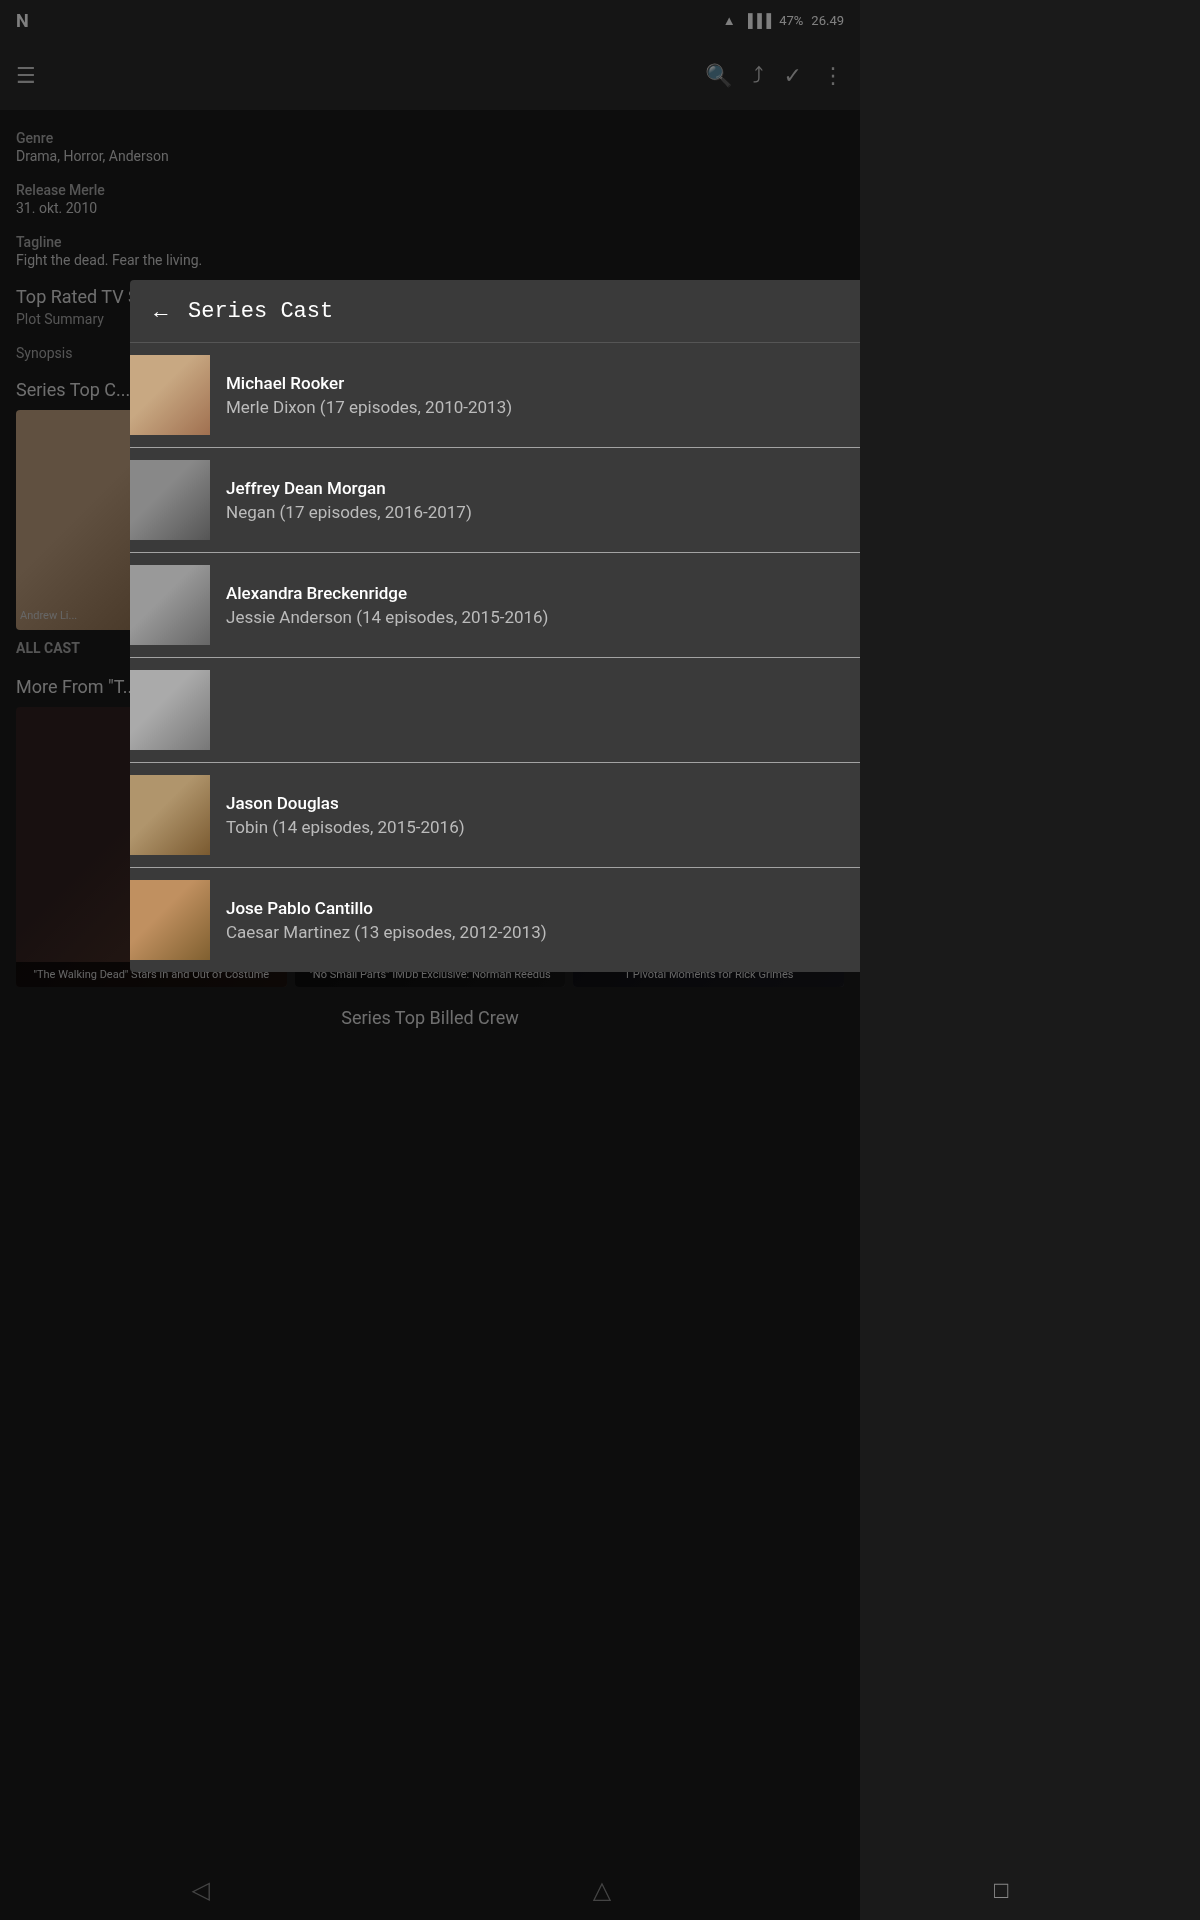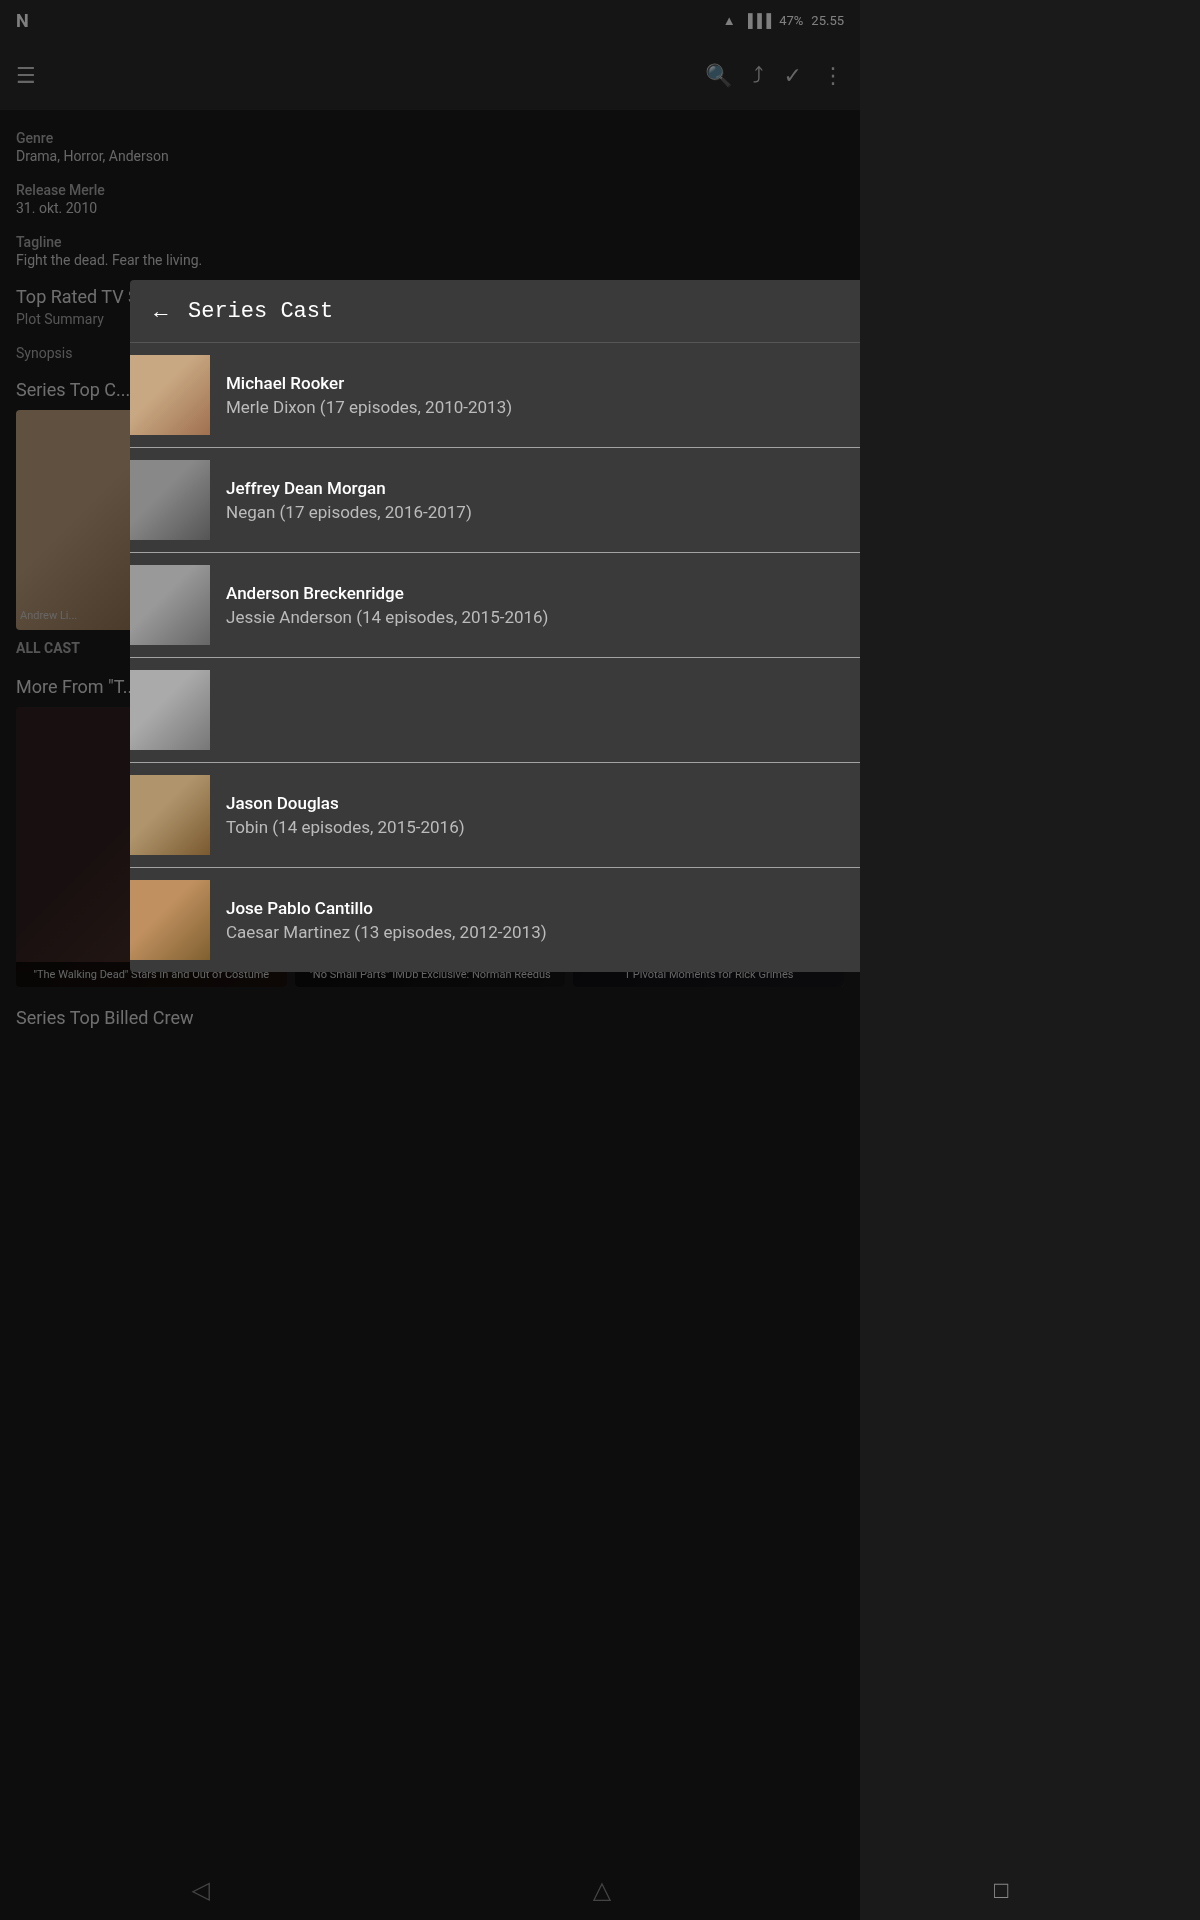--- a/index.html
+++ b/index.html
@@ -146,20 +146,21 @@
       background: rgba(255,255,255,0.2);
       display: flex;
       align-items: center;
       justify-content: center;
       font-size: 18px;
     }
     .series-crew-heading {
       font-size: 18px;
       color: #ddd;
       margin: 20px 0 10px 0;
+      text-align: center;
     }
 
     
     .bottom-nav {
       width: 100%;
       height: 60px;
       background: #1a1a1a;
       display: flex;
       align-items: center;
       justify-content: space-around;
@@ -260,21 +261,21 @@
   </style>
 </head>
 <body>
 
 <div class="status-bar">
   <span class="status-bar-left">N</span>
   <div class="status-bar-right">
     <span>▲</span>
     <span>▐▐▐</span>
     <span>47%</span>
-    <span>25.55</span>
+    <span>26.49</span>
   </div>
 </div>
 
 <div class="toolbar">
   <div class="toolbar-left">
     <span class="toolbar-icon">☰</span>
   </div>
   <div class="toolbar-right">
     <span class="toolbar-icon">🔍</span>
     <span class="toolbar-icon">⤴</span>
@@ -353,21 +354,21 @@
     <div class="cast-photo avatar-jeffrey"></div>
     <div class="cast-info">
       <div class="cast-actor-name">Jeffrey Dean Morgan</div>
       <div class="cast-role">Negan (17 episodes, 2016-2017)</div>
     </div>
   </div>
 
   <div class="cast-item">
     <div class="cast-photo avatar-alexandra"></div>
     <div class="cast-info">
-      <div class="cast-actor-name">Anderson Breckenridge</div>
+      <div class="cast-actor-name">Alexandra Breckenridge</div>
       <div class="cast-role">Jessie Anderson (14 episodes, 2015-2016)</div>
     </div>
   </div>
 
   <div class="cast-item">
     <div class="cast-photo avatar-tovah"></div>
   </div>
 
   <div class="cast-item">
     <div class="cast-photo avatar-jason"></div>

